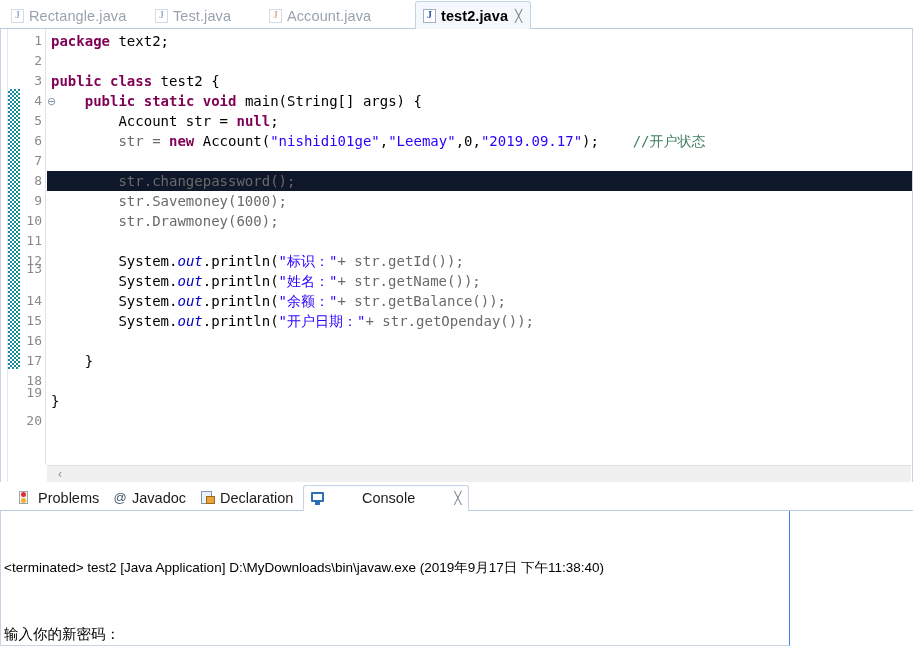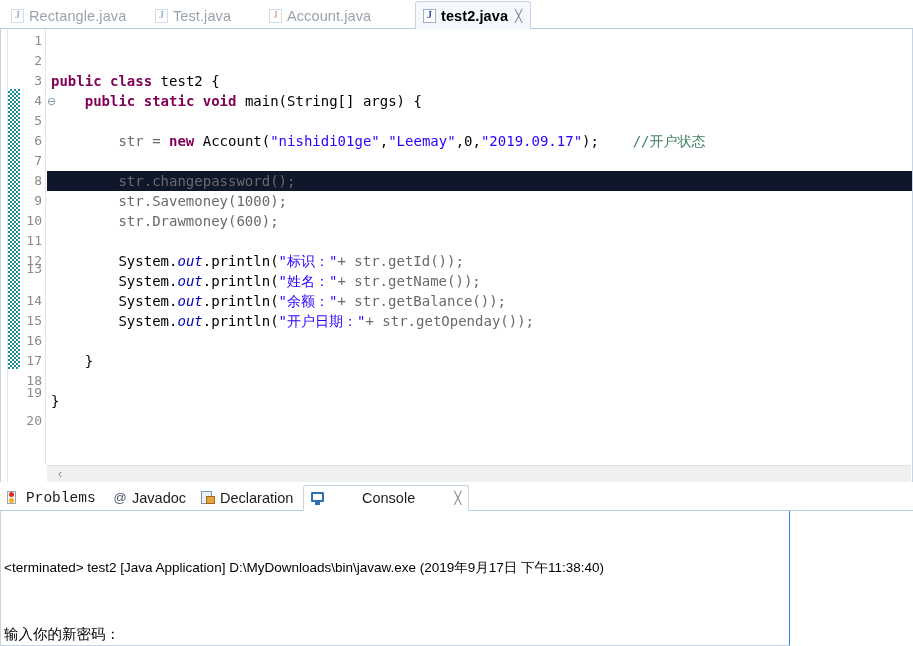--- a/index.html
+++ b/index.html
@@ -278,27 +278,29 @@
       <div class="lineno" style="top:322px;">17</div>
       <div class="lineno" style="top:342px;">18</div>
       <div class="lineno" style="top:354px;text-align:right;">19</div>
       <div class="lineno" style="top:382px;">20</div>
     </div>
 
     <div class="foldmark" style="top:62px;">⊖</div>
 
     <div class="code">
 
+      <div class="cline" style="top:2px;"><span class="kw">package</span><span> text2;</span></div>
 
       <div class="cline" style="top:22px;"></div>
 
       <div class="cline" style="top:42px;"><span class="kw">public</span><span> </span><span class="kw">class</span><span> test2 {</span></div>
 
       <div class="cline" style="top:62px;">    <span class="kw">public</span><span> </span><span class="kw">static</span><span> </span><span class="kw">void</span><span> </span><span>main(String[] args) {</span></div>
 
+      <div class="cline" style="top:82px;">        <span>Account str = </span><span class="kw">null</span><span>;</span></div>
 
       <div class="cline" style="top:102px;">        <span class="loc">str = </span><span class="kw">new</span><span> Account(</span><span class="str">"nishidi01ge"</span><span>,</span><span class="str">"Leemay"</span><span>,0,</span><span class="str">"2019.09.17"</span><span>);</span><span>    </span><span class="cmt">//开户状态</span></div>
 
       <div class="cline" style="top:122px;"></div>
 
       <div class="cline hl" style="top:142px;"><span class="loc">        </span><span class="loc">str.changepassword();</span></div>
 
       <div class="cline" style="top:162px;">        <span class="loc">str.Savemoney(1000);</span></div>
 
       <div class="cline" style="top:182px;">        <span class="loc">str.Drawmoney(600);</span></div>
@@ -326,21 +328,21 @@
 
     <div class="editor-bottom-pad"></div>
     <div class="hscroll">
       <span class="arrow-l">‹</span>
     </div>
   </div>
 
   <div class="bottom">
 
     <div class="btabbar">
-      <div class="btab" style="left:0;font-family:Liberation Mono, monospace;">
+      <div class="btab" style="left:12px;">
         <span class="ic ic-problems">
             <span class="sq"></span>
             <span class="dot1"></span>
             <span class="dot2"></span>
           </span>
         <span class="tlabel">Problems</span>
       </div>
       <div class="btab" style="left:106px;">
         <span class="ic">
             <span class="ic-at">@</span>

